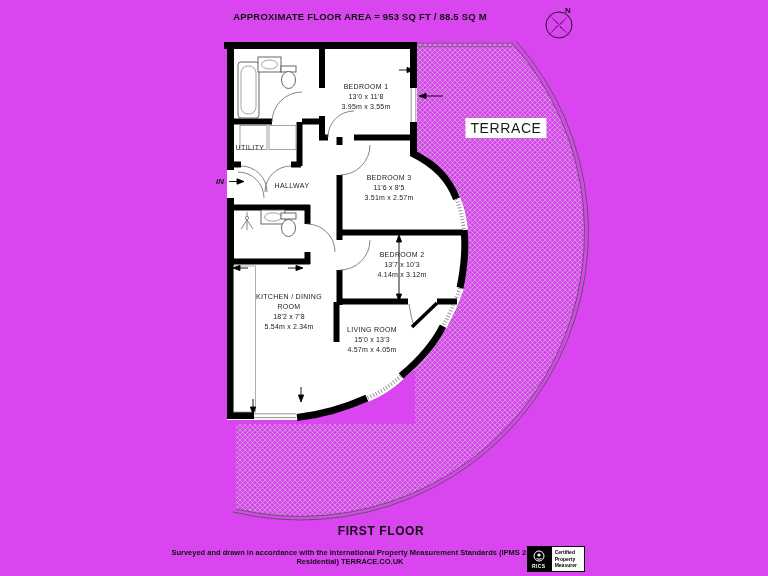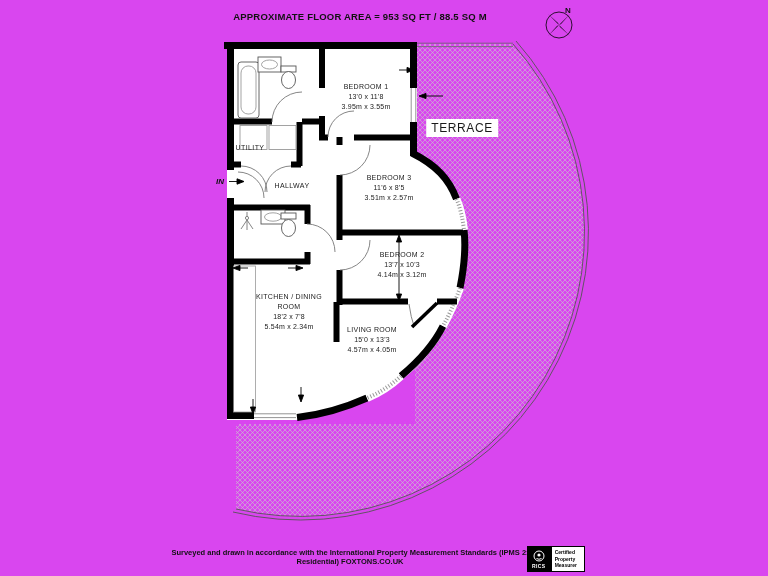--- a/index.html
+++ b/index.html
@@ -7,22 +7,22 @@
         font-family:"Liberation Sans", sans-serif;color:#111;}
   .hdr{position:absolute;left:0;top:11px;width:720px;text-align:center;
        font-size:9.5px;font-weight:bold;letter-spacing:0.2px;}
   svg.plan{position:absolute;left:0;top:0;}
   .lbl{position:absolute;transform:translate(-50%,-50%);text-align:center;
        font-size:7px;line-height:1.45;letter-spacing:0.2px;color:#1a1a1a;white-space:nowrap;}
   .lbl .rname{letter-spacing:0.3px;}
   .lbl.wrap{white-space:normal;width:70px;}
   .area-lbl{position:absolute;transform:translate(-50%,-50%);font-size:7px;
        letter-spacing:0.4px;color:#1a1a1a;}
-  .terrace-lbl{position:absolute;transform:translate(-50%,-50%);font-size:12px;
-       letter-spacing:0.6px;background:#fff;padding:2px 5px;color:#1a1a1a;}
+  .terrace-lbl{position:absolute;transform:translate(-50%,-50%);font-size:14px;
+       letter-spacing:0.6px;background:#fff;padding:2px 5px;color:#1a1a1a;margin-left:44px;}
   .in-lbl{position:absolute;transform:translate(-50%,-50%);font-size:8px;font-weight:bold;}
   .floor-lbl{position:absolute;left:0;top:524px;width:762px;text-align:center;
        font-size:12px;font-weight:bold;letter-spacing:0.6px;}
   .disclaimer{position:absolute;left:0;top:548px;width:700px;text-align:center;
        font-size:7.5px;font-weight:bold;line-height:1.25;}
   .badge{position:absolute;left:527px;top:546px;width:58px;height:26px;display:flex;}
   .badge-left{width:25px;height:26px;background:#000;color:#fff;display:flex;
        flex-direction:column;align-items:center;justify-content:center;}
   .badge-left .org{font-size:5px;font-weight:bold;letter-spacing:0.4px;margin-top:1px;}
   .badge-right{width:31px;height:24px;border:1px solid #000;background:#fff;color:#000;
@@ -188,23 +188,24 @@
     <div>18'2 x 7'8</div>
     <div>5.54m x 2.34m</div>
   </div>
 
   <div class="area-lbl" style="left:250px;top:147px;">UTILITY</div>
   <div class="area-lbl" style="left:292px;top:185px;">HALLWAY</div>
   <div class="terrace-lbl" style="left:462px;top:128px;">TERRACE</div>
   <div class="in-lbl" style="left:220px;top:181px;font-style:italic;">IN</div>
   <div class="in-lbl" style="left:568px;top:10px;">N</div>
 
+  <div class="floor-lbl">FIRST FLOOR</div>
   <div class="disclaimer">
     <div>Surveyed and drawn in accordance with the International Property Measurement Standards (IPMS 2:</div>
-    <div>Residential) FOXTONS.CO.UK</div>
+    <div>Residential) TERRACE.CO.UK</div>
   </div>
 
   <div class="badge">
     <div class="badge-left">
       <svg width="12" height="12" viewBox="0 0 12 12">
         <circle cx="6" cy="6" r="5" fill="none" stroke="#fff" stroke-width="1"></circle>
         <circle cx="6" cy="5" r="1.6" fill="#fff"></circle>
         <path d="M3.5,8.5 Q6,10 8.5,8.5" stroke="#fff" stroke-width="1" fill="none"></path>
       </svg>
       <div class="org">RICS</div>

